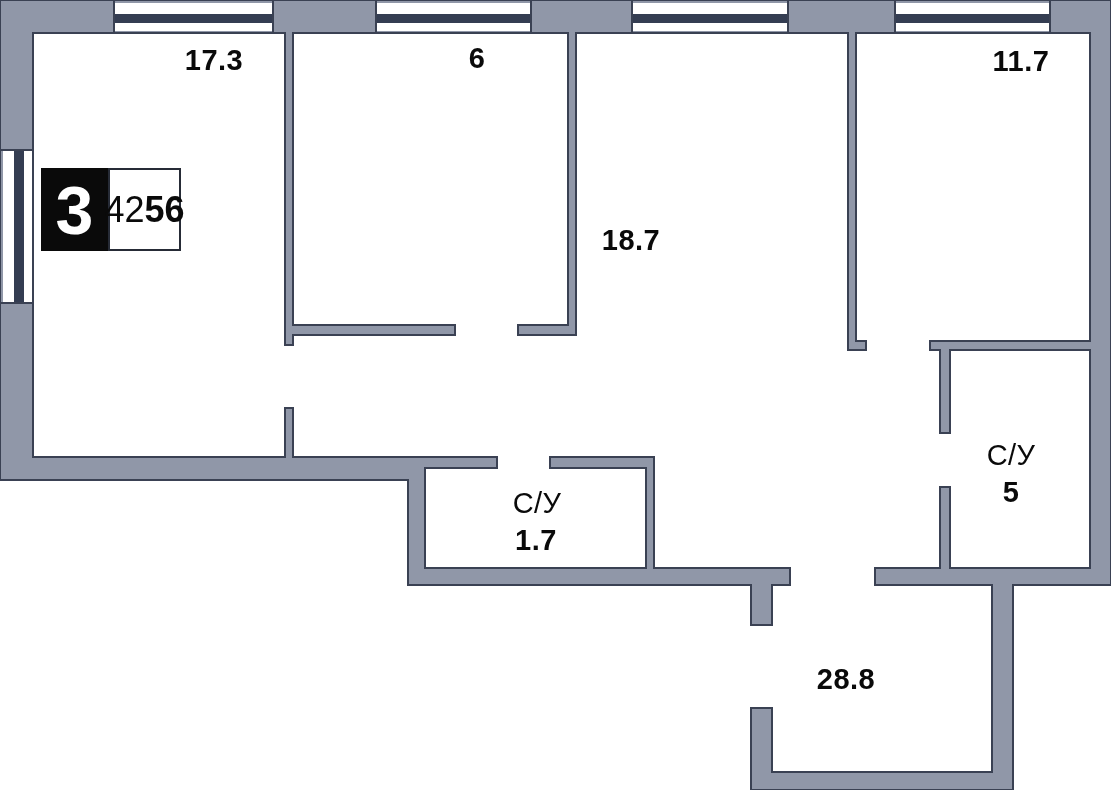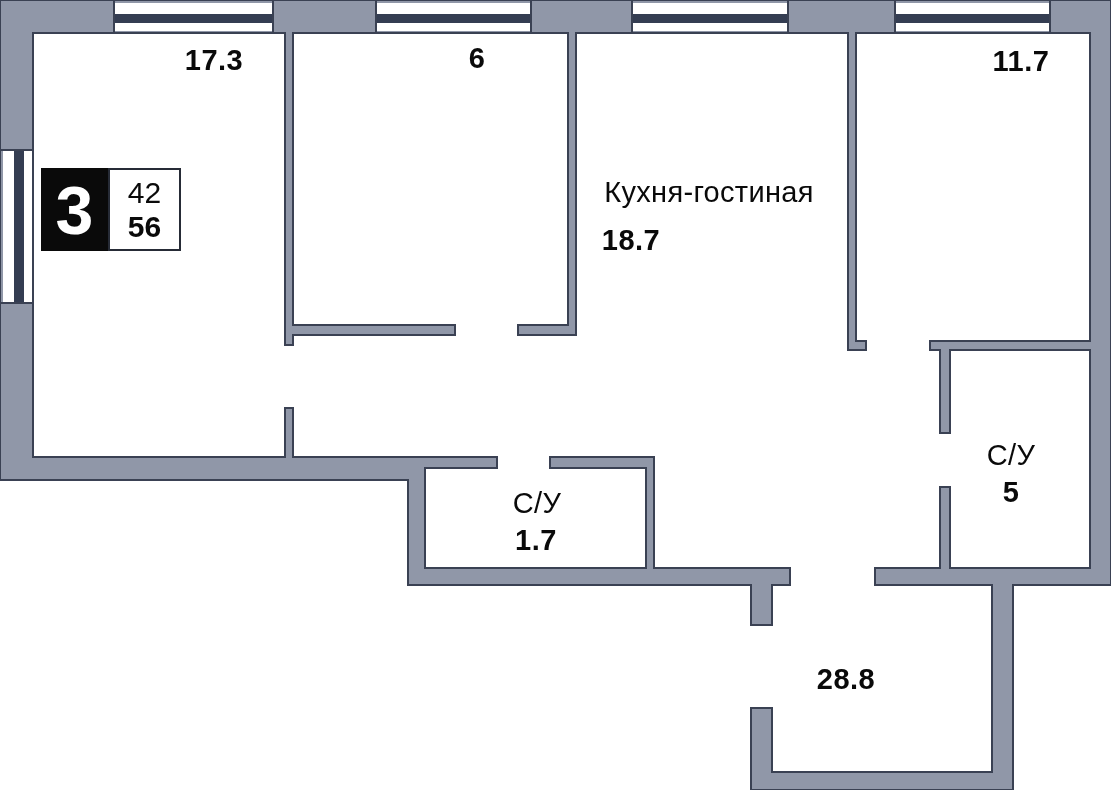--- a/index.html
+++ b/index.html
@@ -20,22 +20,22 @@
   .room-name{font-weight:400;letter-spacing:.3px;}
   .badge{position:absolute;left:41px;top:168px;display:flex;}
   .badge-black{
     width:67px;height:83px;background:var(--badge-bg,#0a0a0a);color:#fff;
     display:flex;align-items:center;justify-content:center;
     font-size:68px;font-weight:700;line-height:1;
   }
   .badge-white{
     width:73px;height:83px;background:#fff;box-sizing:border-box;
     border:2px solid var(--badge-border,#262B36);
-    display:flex;flex-direction:column;align-items:center;justify-content:center;
-    font-size:30px;line-height:34px;color:var(--text,#0a0a0a);
+    display:flex;flex-direction:row;align-items:center;justify-content:center;
+    font-size:36px;line-height:34px;color:var(--text,#0a0a0a);
   }
   .badge-top{font-weight:400;}
   .badge-bottom{font-weight:700;}
 </style>
 </head>
 <body>
 
 <div class="stage">
 
   <svg class="plan-svg" width="1111" height="790" viewBox="0 0 1111 790">
@@ -109,21 +109,20 @@
         <line class="cap" x1="1" y1="150" x2="32" y2="150"></line>
         <line class="cap" x1="1" y1="303" x2="32" y2="303"></line>
       </g>
     </g>
   </svg>
 
   <div class="room-label" style="left:214px;top:60px">17.3</div>
 
   <div class="room-label" style="left:477px;top:58px">6</div>
 
-  <div class="room-label room-name" style="left:709px;top:192px">Кухня-гостиная</div>
   <div class="room-label" style="left:631px;top:240px">18.7</div>
 
   <div class="room-label" style="left:1021px;top:61px">11.7</div>
 
   <div class="room-label room-name" style="left:537px;top:503px">С/У</div>
   <div class="room-label" style="left:536px;top:540px">1.7</div>
 
   <div class="room-label room-name" style="left:1011px;top:455px">С/У</div>
   <div class="room-label" style="left:1011px;top:492px">5</div>
 

